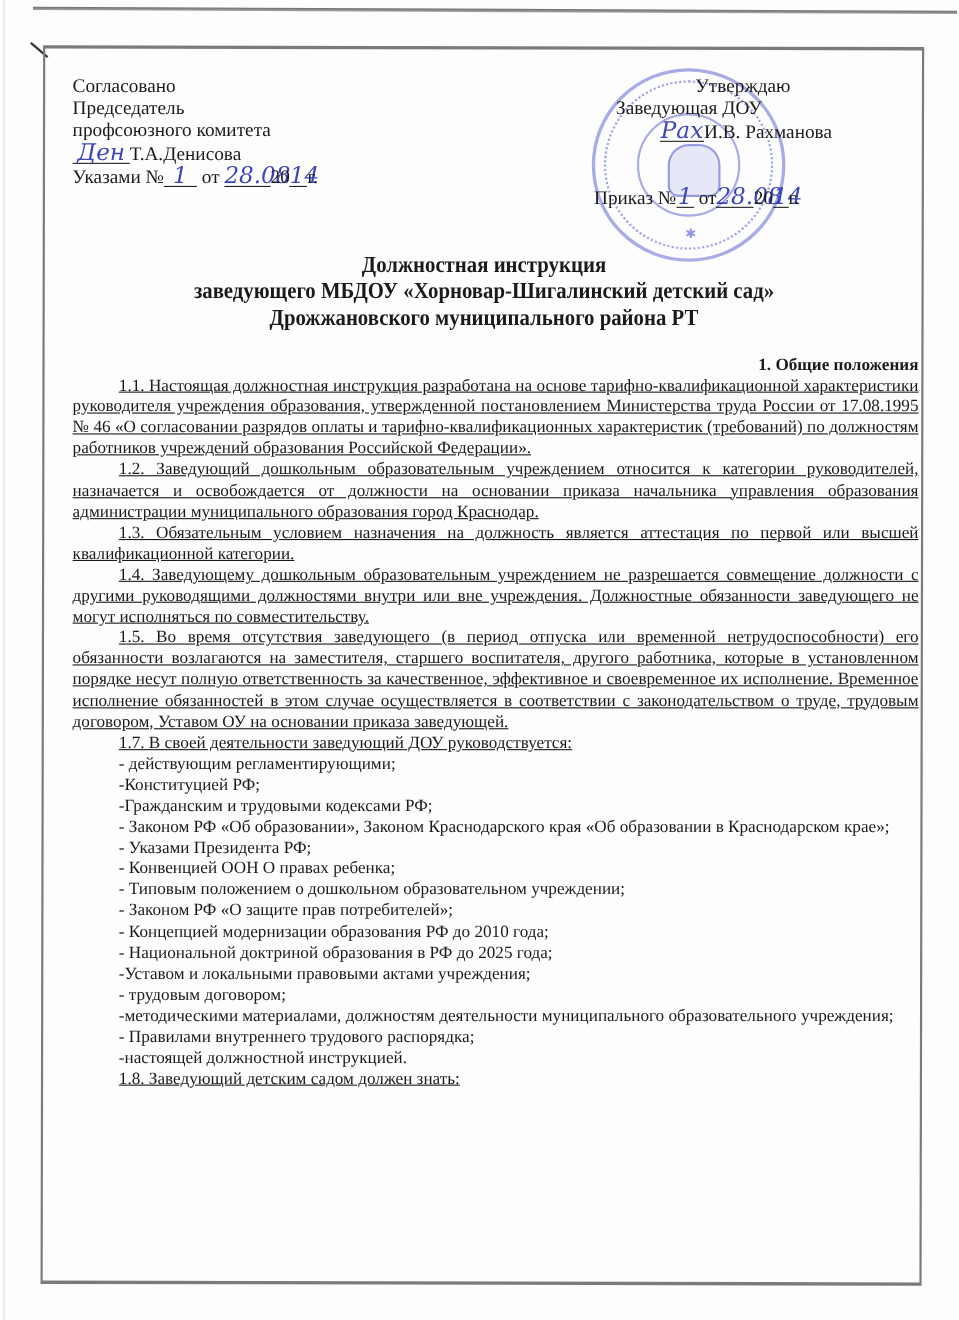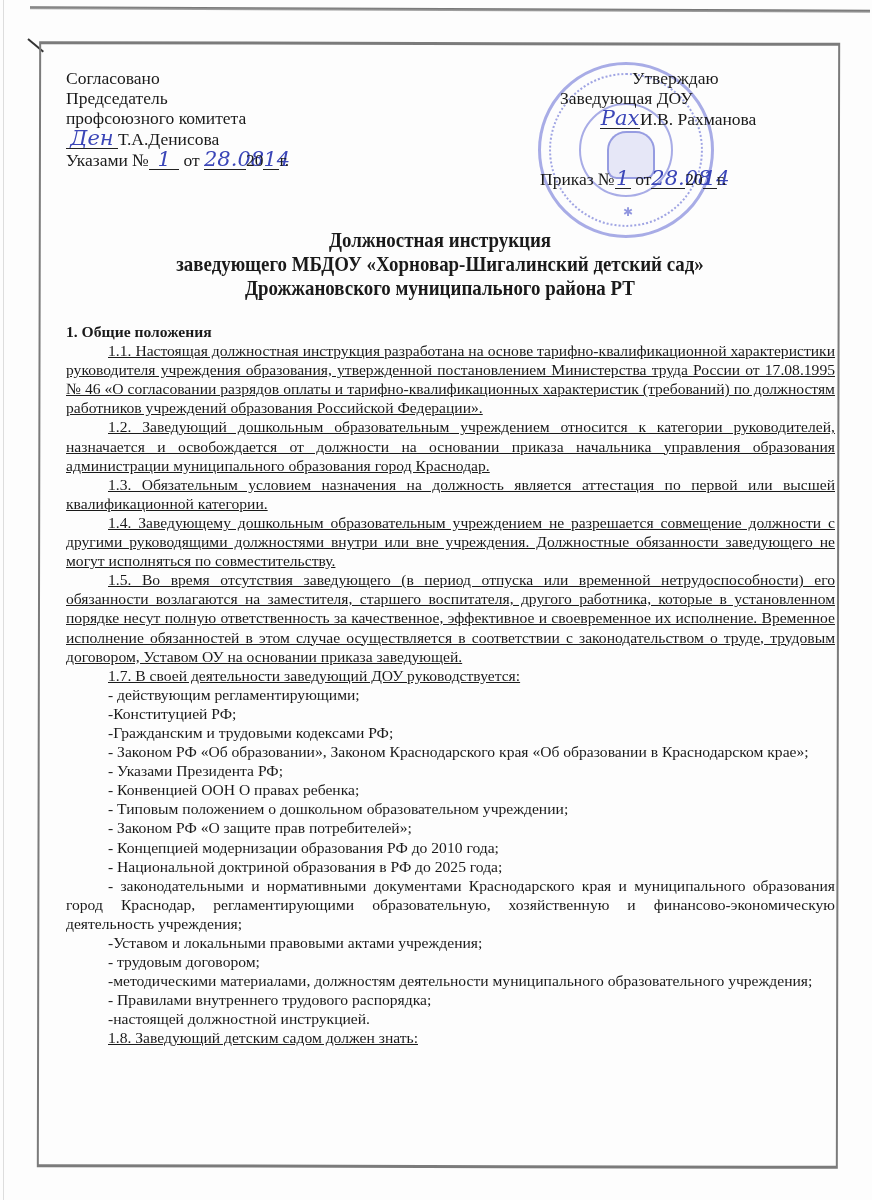--- a/index.html
+++ b/index.html
@@ -28,21 +28,21 @@
     border: 3px solid rgba(60,70,200,.55); box-sizing: border-box; opacity: .8;
   }
   .stamp::before { content: ""; position: absolute; inset: 8px; border-radius: 50%; border: 2px dotted rgba(60,70,200,.6); }
   .stamp::after { content: ""; position: absolute; inset: 38px; border-radius: 50%; border: 2px solid rgba(60,70,200,.55); }
   .stamp-emblem { position: absolute; left: 66px; top: 66px; width: 44px; height: 44px; border-radius: 40% 40% 20% 20%;
     border: 2px solid rgba(60,70,200,.6); background: rgba(60,70,200,.15); }
   .stamp-star { position: absolute; left: 82px; top: 140px; color: rgba(60,70,200,.7); font-size: 12px; }
   .title { position: absolute; left: 40px; width: 800px; text-align: center; font-weight: bold;
     font-family: "Liberation Serif", serif; font-size: 21px; line-height: 24px; transform: scaleX(0.9); }
   .body { position: absolute; left: 66px; top: 322px; width: 769px; font-size: 15.6px; line-height: 19.1px; }
-  .section-head { text-align: left; font-weight: bold; font-size: 15.6px; }
+  .section-head { text-align: right; font-weight: bold; font-size: 15.6px; }
   .p { text-align: justify; text-indent: 42px; margin: 0; text-decoration: underline; }
   .li { text-indent: 42px; margin: 0; text-align: justify; }
 </style>
 </head>
 <body>
 
 <div class="left-line"></div>
 <div class="outer-line"></div>
 <div class="scratch"></div>
 <div class="frame"></div>
@@ -93,20 +93,19 @@
   <p class="li">- действующим регламентирующими;</p>
   <p class="li">-Конституцией РФ;</p>
   <p class="li">-Гражданским и трудовыми кодексами РФ;</p>
   <p class="li">- Законом РФ «Об образовании», Законом Краснодарского края «Об образовании в Краснодарском крае»;</p>
   <p class="li">- Указами Президента РФ;</p>
   <p class="li">- Конвенцией ООН О правах ребенка;</p>
   <p class="li">- Типовым положением о дошкольном образовательном учреждении;</p>
   <p class="li">- Законом РФ «О защите прав потребителей»;</p>
   <p class="li">- Концепцией модернизации образования РФ до 2010 года;</p>
   <p class="li">- Национальной доктриной образования в РФ до 2025 года;</p>
-  <p class="li">- законодательными  и нормативными документами Краснодарского края и  муниципального образования город Краснодар, регламентирующими образовательную,  хозяйственную и финансово-экономическую деятельность учреждения;</p>
   <p class="li">-Уставом и локальными  правовыми актами учреждения;</p>
   <p class="li">- трудовым договором;</p>
   <p class="li">-методическими материалами, должностям деятельности муниципального образовательного учреждения;</p>
   <p class="li">- Правилами внутреннего трудового распорядка;</p>
   <p class="li">-настоящей должностной инструкцией.</p>
   <p class="p">1.8. Заведующий детским садом должен знать:</p>
 </div>
 
 </body></html>

